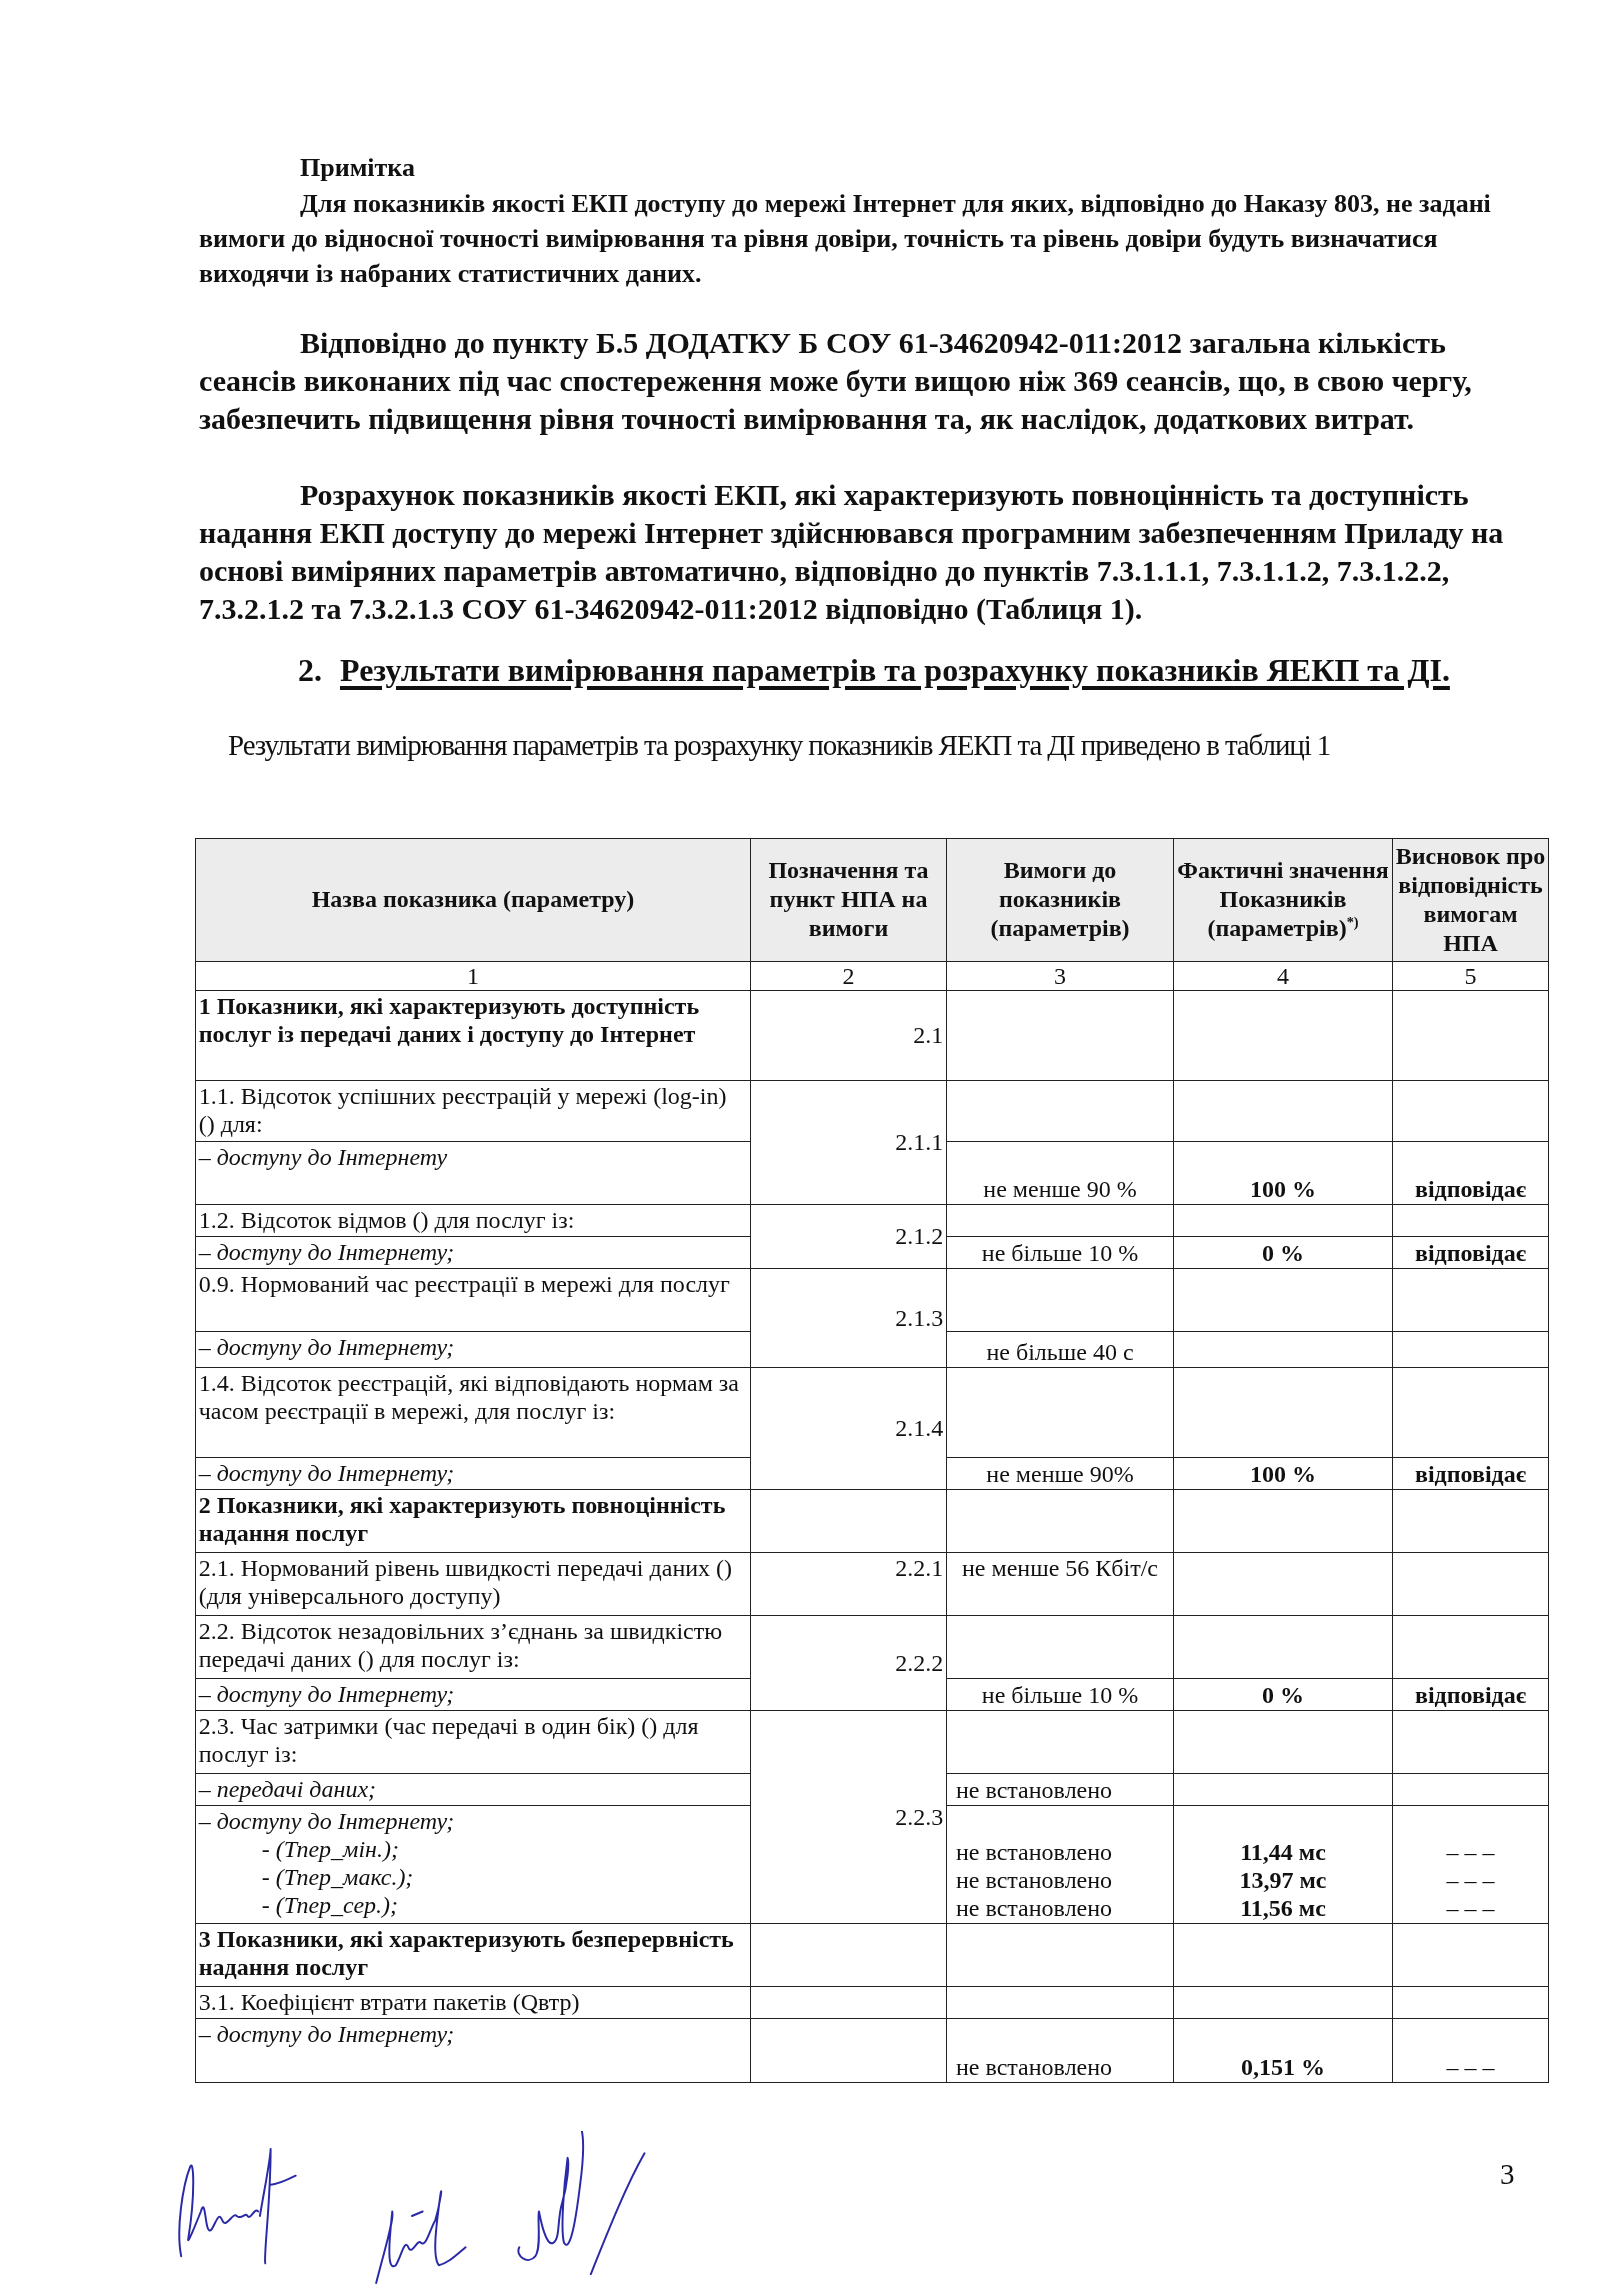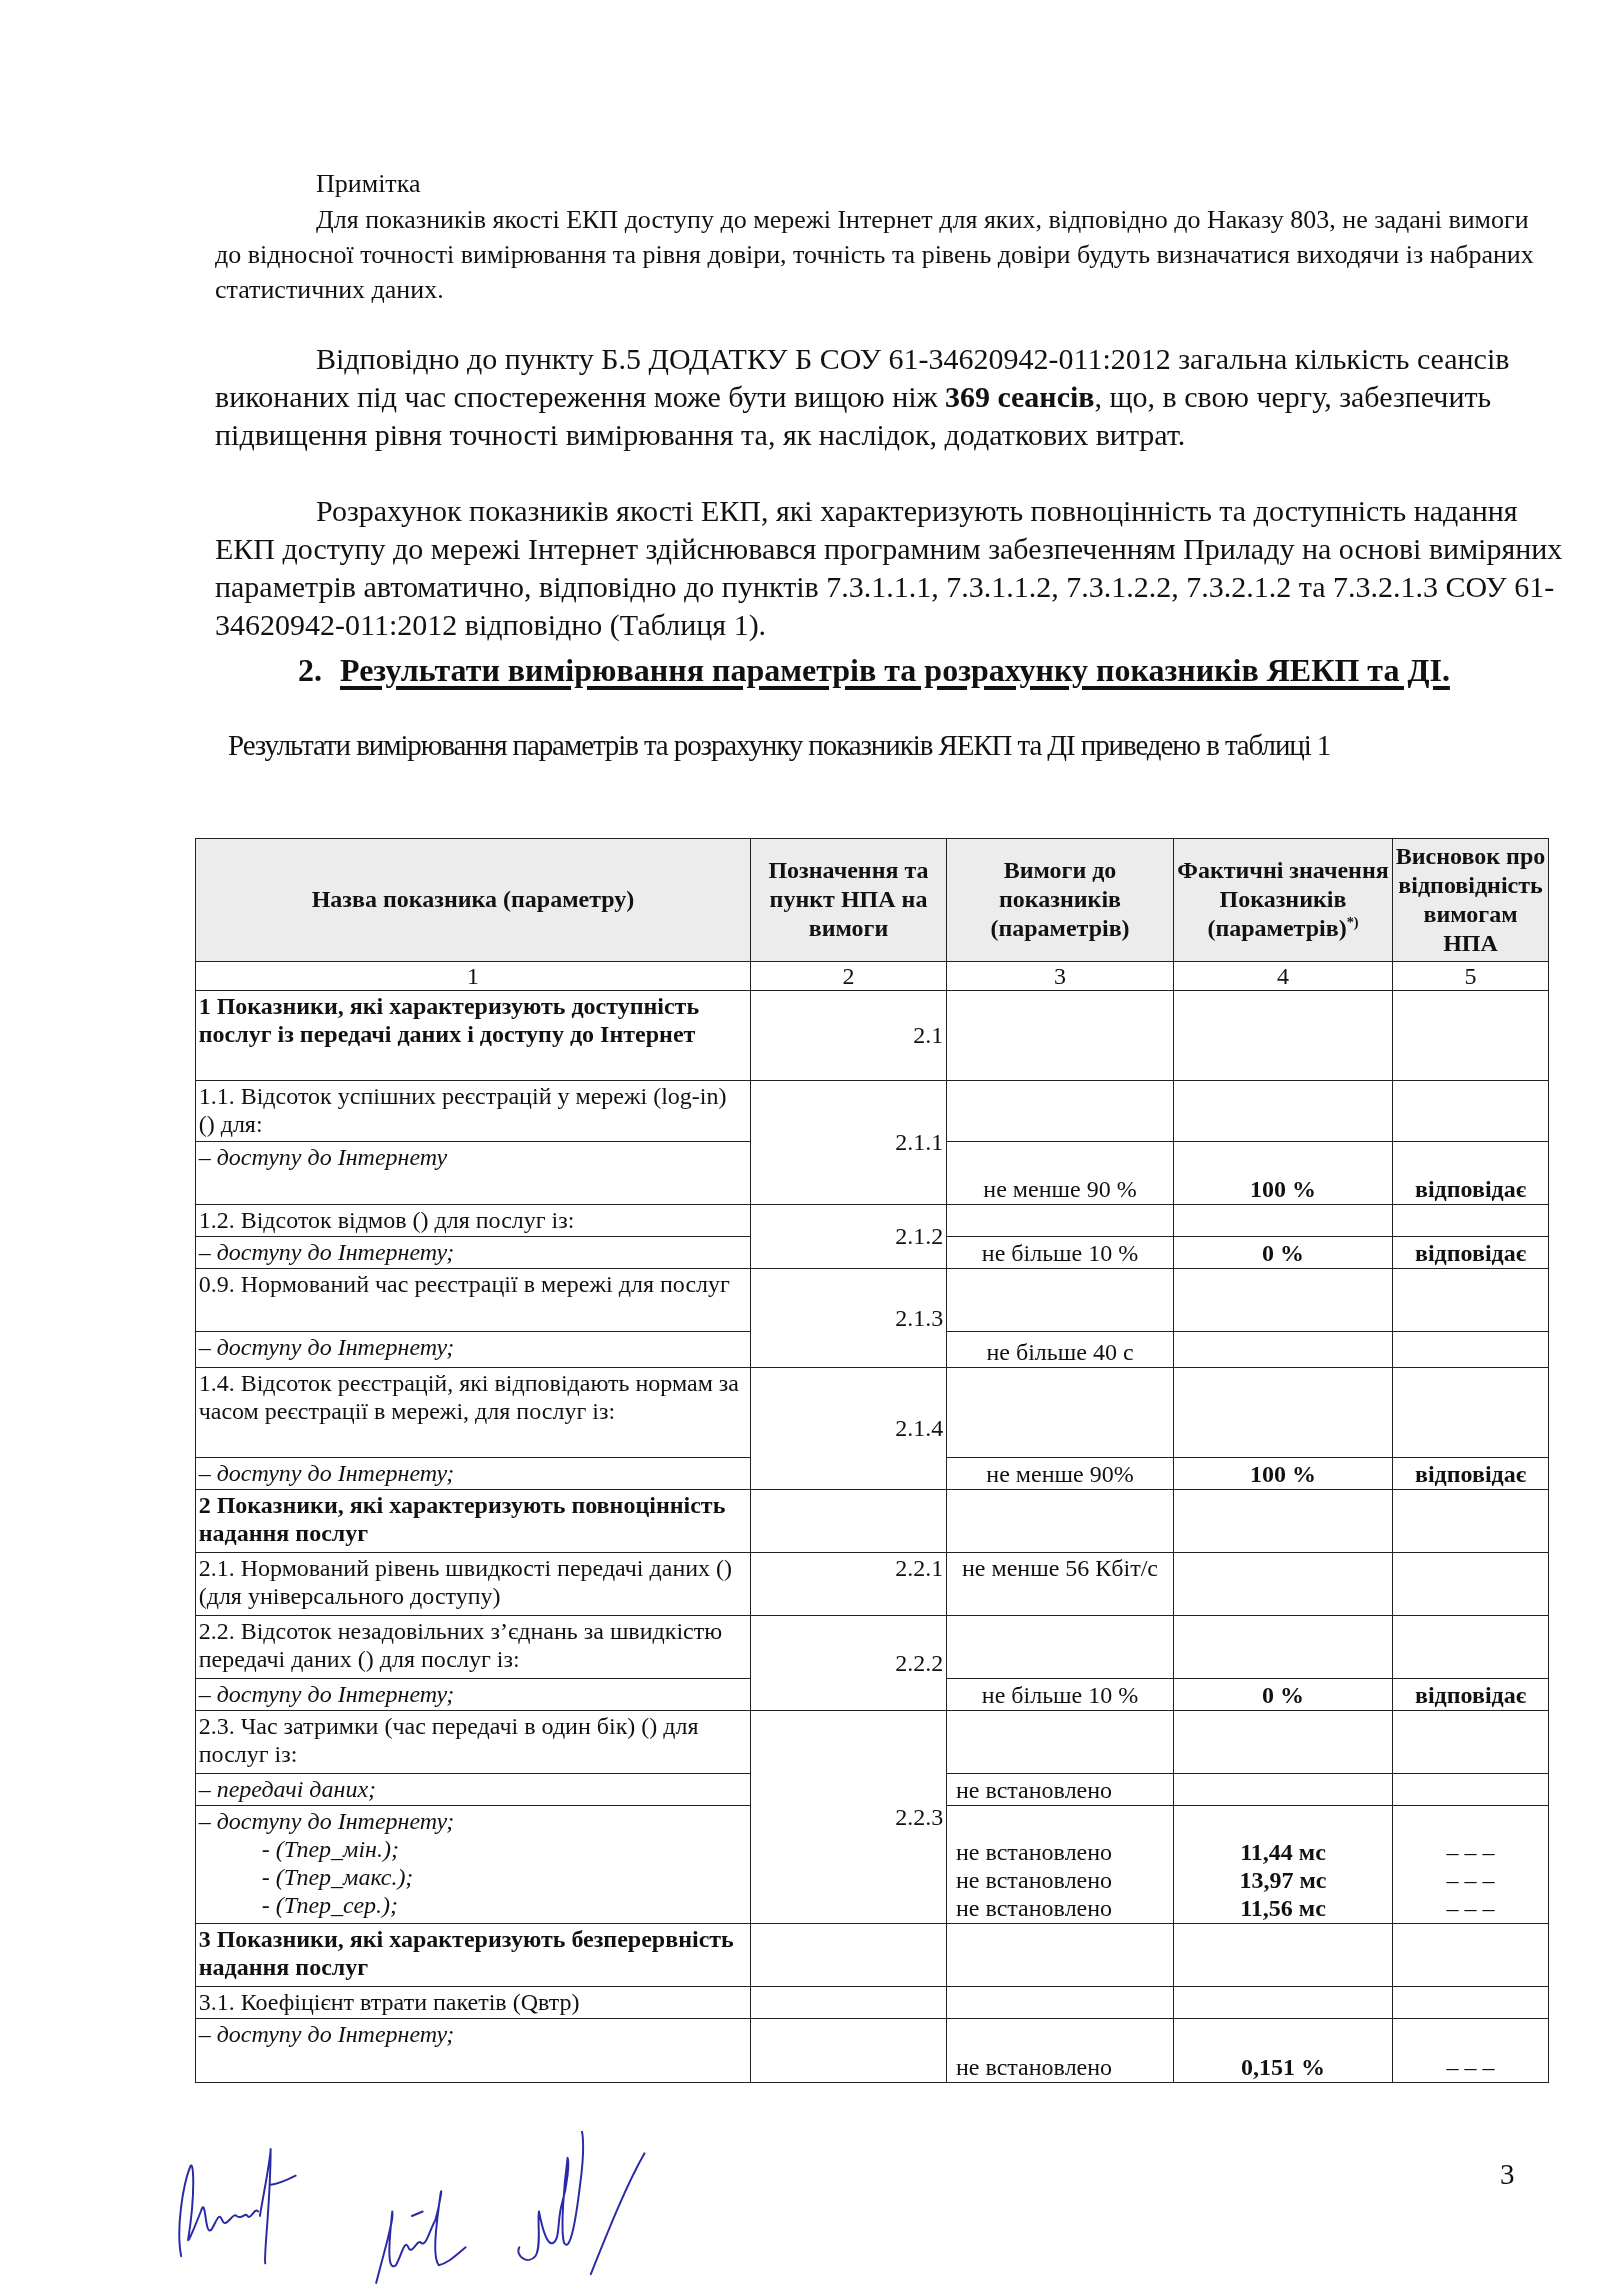--- a/index.html
+++ b/index.html
@@ -1,21 +1,21 @@
 <!DOCTYPE html>
 <html style="font-size:14.3px"><head>
 <meta charset="utf-8">
 <style>
   html, body { margin: 0; padding: 0; background: #ffffff; }
   body {
     width: 1621px; height: 2293px; position: relative; overflow: hidden;
     font-family: "Liberation Serif", "DejaVu Serif", serif; color: #111;
   }
   .abs { position: absolute; }
-  .p { font-size: 26px; line-height: 35px; margin: 16px; }
+  .p { font-size: 26px; line-height: 35px; margin: 0; font-weight: bold; }
   .note-title { left: 300px; top: 150px; }
   .note-body { left: 199px; top: 186px; width: 1343px; text-indent: 101px; }
   .para2 { left: 199px; top: 324px; width: 1348px; font-size: 30px; line-height: 38px; text-indent: 101px; }
   .para3 { left: 199px; top: 476px; width: 1348px; font-size: 30px; line-height: 38px; text-indent: 101px; }
   .section-heading { left: 298px; top: 652px; font-size: 32px; font-weight: bold; }
   .section-heading .num { margin-right: 18px; }
   .section-heading .txt { text-decoration: underline; text-decoration-thickness: 3.6px; text-underline-offset: 5.4px; margin-top: 45px; }
   .results-line { left: 199px; top: 729px; font-size: 29px; letter-spacing: -1.1px; margin-left: 29px; }
   .table-caption { left: 199px; top: 801px; font-size: 32px; margin-top: 36px; }
 

